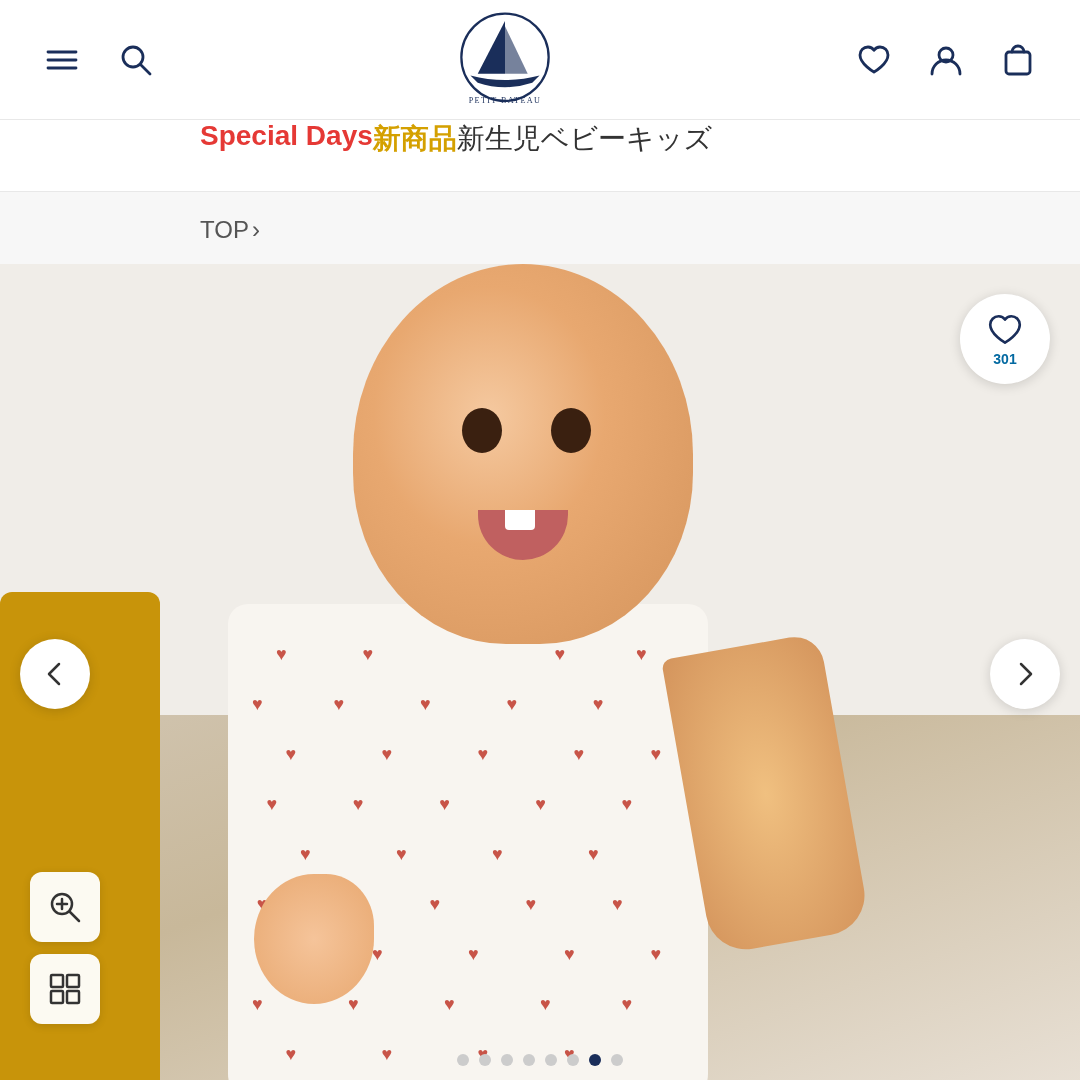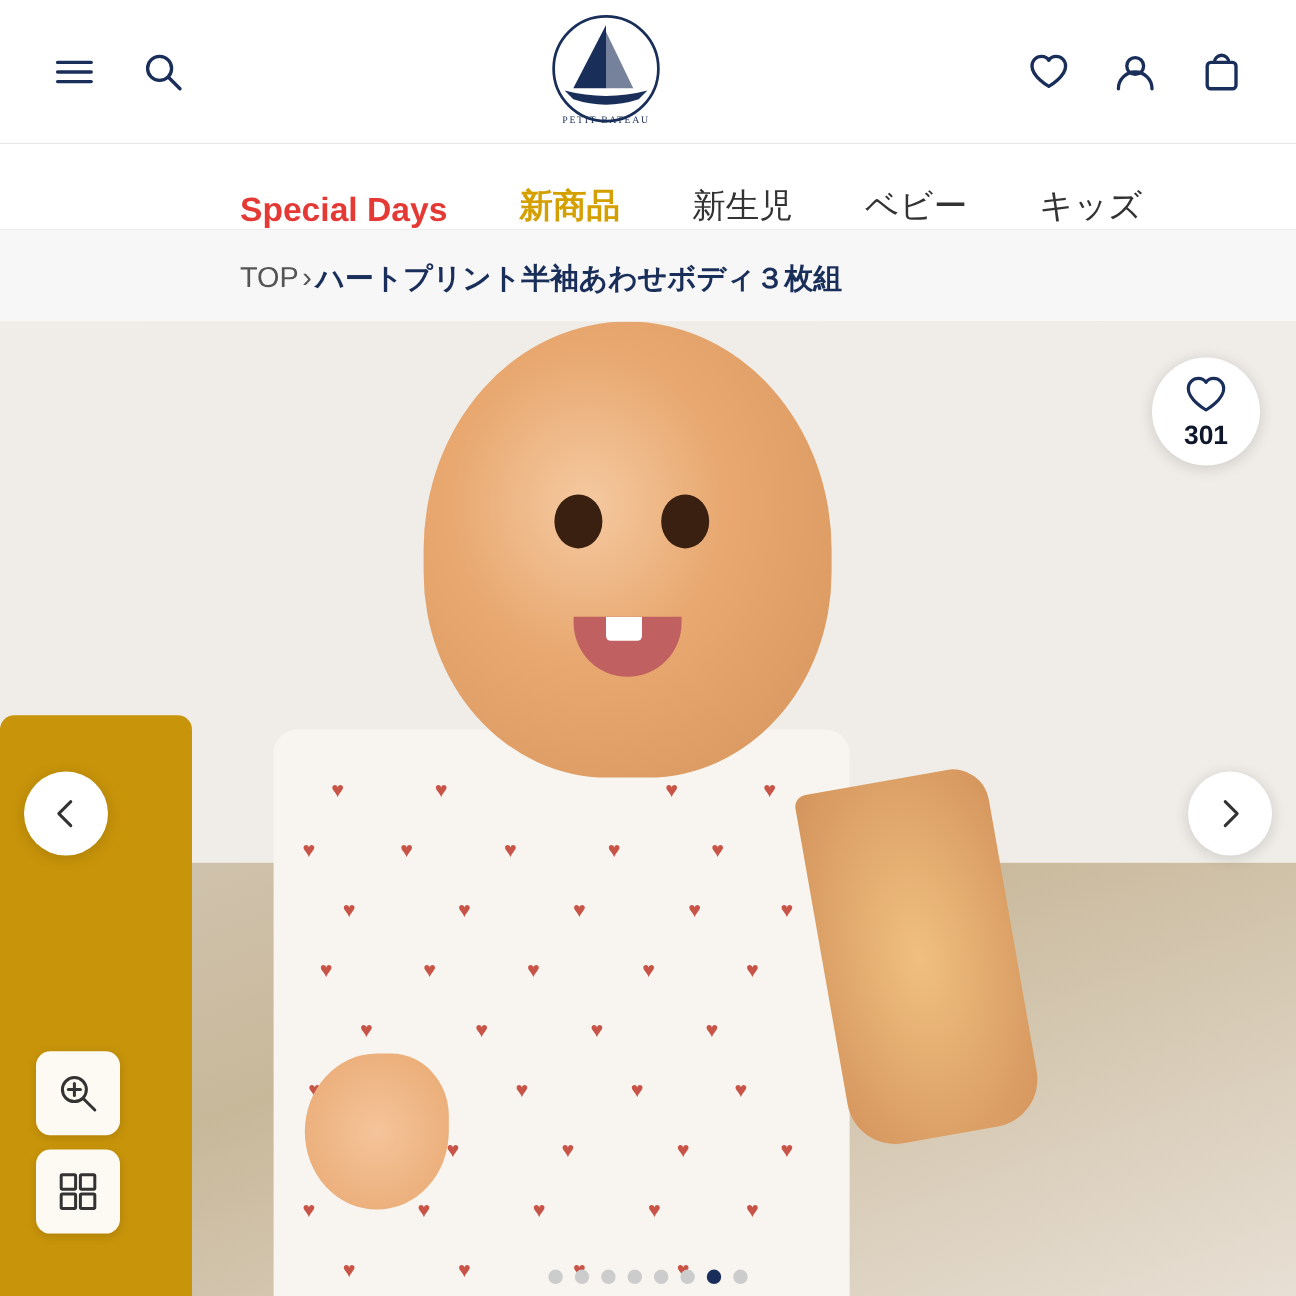--- a/index.html
+++ b/index.html
@@ -56,26 +56,25 @@
     }
 
     .logo-svg {
       width: 110px;
       height: 100px;
     }
 
     
     .nav {
       display: flex;
-      align-items: flex-end;
+      align-items: flex-start;
       padding: 0 200px;
       height: 72px;
       background: #fff;
       border-bottom: 1px solid #e8e8e8;
-      gap: 60px;
     }
 
     .nav-item {
       font-size: 28px;
       font-weight: 500;
       color: #333;
       cursor: pointer;
       white-space: nowrap;
     }
 
@@ -311,23 +310,23 @@
       display: flex;
       flex-direction: column;
       align-items: center;
       justify-content: center;
       box-shadow: 0 2px 12px rgba(0,0,0,0.15);
       cursor: pointer;
       z-index: 10;
     }
 
     .favorite-count {
-      font-size: 22px;
+      font-size: 14px;
       font-weight: 700;
-      color: #0f172a;
+      color: #0369a1;
       margin-top: 2px;
     }
 
     
     .nav-arrow {
       position: absolute;
       top: 50%;
       transform: translateY(-50%);
       width: 70px;
       height: 70px;
@@ -452,21 +451,20 @@
   <span class="nav-item active-red">Special Days</span>
   <span class="nav-item active-yellow">新商品</span>
   <span class="nav-item">新生児</span>
   <span class="nav-item">ベビー</span>
   <span class="nav-item">キッズ</span>
 </nav>
 
 <div class="breadcrumb">
   <span class="breadcrumb-item">TOP</span>
   <span class="breadcrumb-arrow">›</span>
-  <span class="breadcrumb-current">ハートプリント半袖あわせボディ３枚組</span>
 </div>
 
 <div class="product-image-area">
 
   <div class="baby-image">
 
     <div class="bg-wall"></div>
 
     <div class="bg-chair"></div>
 

